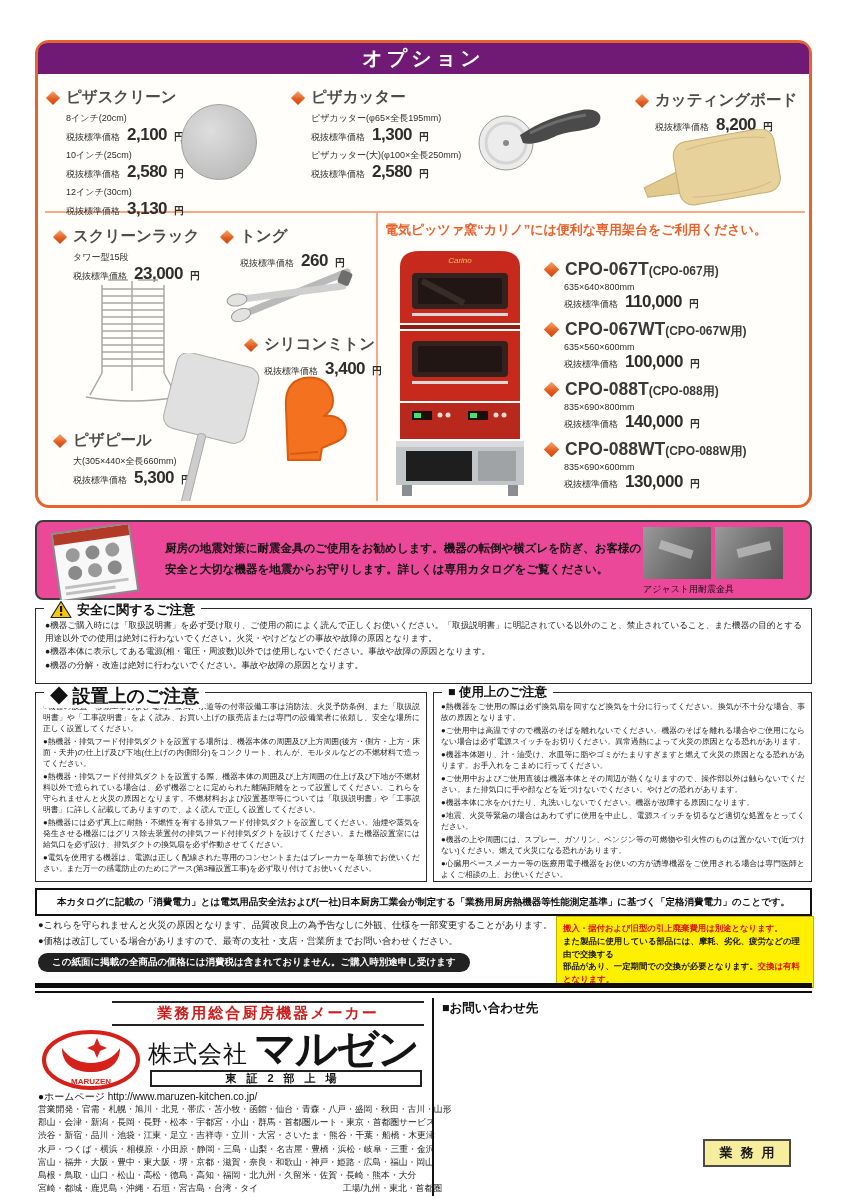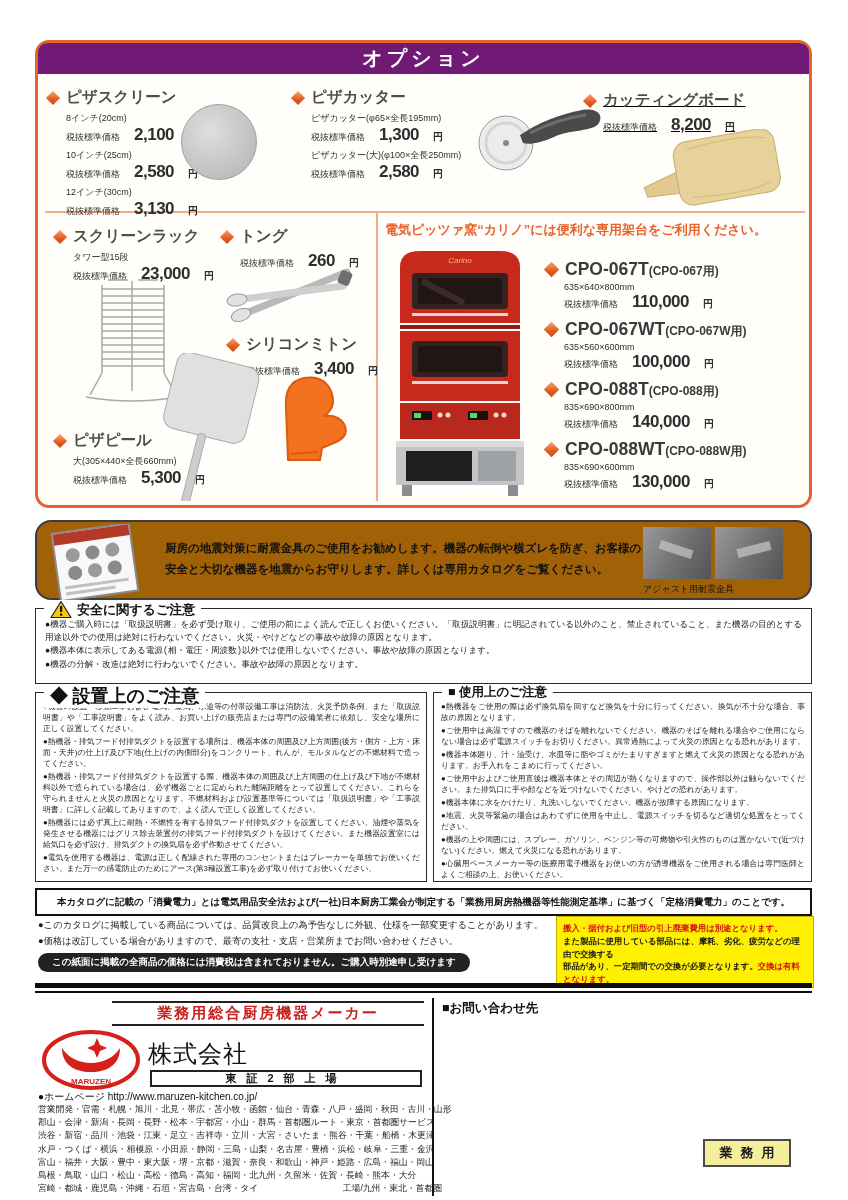--- a/index.html
+++ b/index.html
@@ -7,31 +7,31 @@
   .abs{position:absolute;}
   
   .opt-panel{border:3px solid #e8622c;border-radius:14px;background:#fffefb;box-sizing:border-box;}
   .opt-header{height:31px;background:#701a75;border-radius:9px 9px 0 0;display:flex;align-items:center;justify-content:center;}
   .opt-title{color:#fff;font-weight:bold;font-size:20px;letter-spacing:4px;}
   .hdiv{background:#f3ac85;height:2px;}
   .vdiv{background:#f3ac85;width:2px;}
   .pname{display:flex;align-items:center;font-size:15.5px;font-weight:bold;color:#4d4d4d;}
   .dmd{display:inline-block;width:10px;height:10px;background:linear-gradient(135deg,#f5a86e 0%,#e25b1e 60%,#c94a12 100%);transform:rotate(45deg);margin-right:8px;flex:none;}
   .spec{font-size:9px;color:#2e2e2e;margin:4px 0 0 18px;white-space:nowrap;}
-  .pline{display:flex;align-items:baseline;gap:14px;margin:0 0 3px 18px;color:#2e2e2e;white-space:nowrap;}
+  .pline{display:flex;align-items:baseline;gap:7px;margin:0 0 3px 18px;color:#2e2e2e;white-space:nowrap;}
   .plab{font-size:9px;}
   .pval{font-size:17px;font-weight:bold;letter-spacing:-0.5px;}
   .pyen{font-size:10px;font-weight:bold;}
   .stand-head{font-size:13px;font-weight:bold;color:#e8622c;white-space:nowrap;}
   .mrow{display:flex;align-items:baseline;}
   .mname{font-size:17.5px;font-weight:bold;color:#3a3a3a;}
   .mfor{font-size:12px;font-weight:bold;color:#3a3a3a;}
   .msize{font-size:9px;color:#2e2e2e;margin:2px 0 0 18px;}
   
-  .quake-box{border:2px solid #3c3c3c;border-radius:16px;background:#a16207;box-sizing:border-box;text-decoration:underline;}
+  .quake-box{border:2px solid #3c3c3c;border-radius:8px;background:#ec4899;box-sizing:border-box;text-decoration:underline;}
   .quake-line{font-size:11.5px;font-weight:bold;color:#111;line-height:21px;white-space:nowrap;}
   .photo{width:68px;height:52px;background:linear-gradient(120deg,#9a9a9a 0%,#6f6f6f 55%,#545454 100%);position:relative;overflow:hidden;}
   .photo .glint{position:absolute;left:16px;top:18px;width:34px;height:9px;background:#c2c2c2;opacity:.75;transform:rotate(18deg);}
   .cap{font-size:9px;color:#111;}
   
   .nbox{position:absolute;left:0;right:0;top:8px;bottom:0;border:1.5px solid #2b2b2b;background:#fff;box-sizing:border-box;overflow:hidden;}
   .boxtitle{position:absolute;top:0;left:9px;background:#fff;padding:0 6px;display:flex;align-items:center;gap:5px;z-index:2;font-weight:bold;color:#111;}
   .bs{font-size:8.6px;line-height:12.5px;color:#1c1c1c;margin-bottom:1px;text-align:justify;}
   .b{font-size:7.8px;line-height:11px;color:#1c1c1c;margin-bottom:2px;text-align:justify;}
   .power-band{border:2px solid #111;box-sizing:border-box;display:flex;align-items:center;justify-content:center;font-size:9.5px;font-weight:bold;color:#111;white-space:nowrap;overflow:hidden;}
@@ -112,21 +112,21 @@
         </div>
     </div>
     <svg class="abs" style="left:430px;top:40px;" width="150" height="95" viewBox="0 0 150 95">
       <circle cx="38" cy="60" r="27" fill="#ececec" stroke="#9a9a9a"></circle>
       <circle cx="38" cy="60" r="20" fill="none" stroke="#d5d5d5" stroke-width="3"></circle>
       <circle cx="38" cy="60" r="3" fill="#888"></circle>
       <path d="M52,52 C70,40 92,31 114,27 C128,25 136,31 131,40 C126,49 102,46 86,54 C73,60 61,62 55,60 Z" fill="#4a4a4a"></path>
       <path d="M62,50 C82,40 102,34 118,32" stroke="#6d6d6d" fill="none" stroke-width="3"></path>
     </svg>
 
-    <div class="abs" style="left:547px;top:47px;width:190px;text-decoration:underline;">
+    <div class="abs" style="left:599px;top:47px;width:190px;">
       <div class="pname">
           <span class="dmd"></span>
           <span>カッティングボード</span>
         </div>
       <div class="pline" style="margin-top:4px;">
           <span class="plab">税抜標準価格</span>
           <span class="pval">8,200</span>
           <span class="pyen">円</span>
         </div>
     </div>
@@ -185,21 +185,21 @@
         </div>
     </div>
     <svg class="abs" style="left:187px;top:215px;" width="135" height="70" viewBox="0 0 135 70">
       <path d="M14,58 L122,14" stroke="#b9b9b9" stroke-width="7" stroke-linecap="round"></path>
       <path d="M10,42 L118,28" stroke="#cfcfcf" stroke-width="7" stroke-linecap="round"></path>
       <ellipse cx="16" cy="57" rx="10" ry="6" fill="#e2e2e2" stroke="#999" transform="rotate(-20 16 57)"></ellipse>
       <ellipse cx="12" cy="42" rx="10" ry="6" fill="#e2e2e2" stroke="#999" transform="rotate(-8 12 42)"></ellipse>
       <rect x="114" y="13" width="12" height="14" rx="3" fill="#6e6e6e" transform="rotate(22 120 20)"></rect>
     </svg>
 
-    <div class="abs" style="left:190px;top:291px;width:160px;">
+    <div class="abs" style="left:208px;top:291px;width:160px;">
       <div class="pname">
           <span class="dmd"></span>
           <span>シリコンミトン</span>
         </div>
       <div class="pline" style="margin-top:4px;">
           <span class="plab">税抜標準価格</span>
           <span class="pval">3,400</span>
           <span class="pyen">円</span>
         </div>
     </div>
@@ -345,21 +345,21 @@
   <div class="abs" style="left:35px;top:600px;width:777px;height:84px;">
     <div class="nbox"></div>
     <div class="boxtitle" style="font-size:13px;">
       <svg width="22" height="19" viewBox="0 0 22 19">
           <path d="M11,1.5 L21,17.5 L1,17.5 Z" fill="#f7c50c" stroke="#222" stroke-width="1.2" stroke-linejoin="round"></path>
           <rect x="10" y="6" width="2.2" height="6" fill="#111"></rect>
           <rect x="10" y="13.5" width="2.2" height="2.2" fill="#111"></rect>
         </svg>
       <span>安全に関するご注意</span>
     </div>
-    <div class="abs" style="left:10px;top:19px;width:757px;overflow:hidden;height:62px;font-family:Liberation Mono, monospace;">
+    <div class="abs" style="left:10px;top:19px;width:757px;overflow:hidden;height:62px;">
       <div class="bs">●機器ご購入時には「取扱説明書」を必ず受け取り、ご使用の前によく読んで正しくお使いください。「取扱説明書」に明記されている以外のこと、禁止されていること、また機器の目的とする用途以外での使用は絶対に行わないでください。火災・やけどなどの事故や故障の原因となります。</div>
       <div class="bs">●機器本体に表示してある電源(相・電圧・周波数)以外では使用しないでください。事故や故障の原因となります。</div>
       <div class="bs">●機器の分解・改造は絶対に行わないでください。事故や故障の原因となります。</div>
     </div>
   </div>
 
   <div class="abs" style="left:35px;top:684px;width:392px;height:198px;">
     <div class="nbox"></div>
     <div class="boxtitle" style="font-size:18px;font-family:Liberation Serif, serif;">◆ 設置上のご注意</div>
     <div class="abs" style="left:8px;top:17px;width:377px;height:178px;overflow:hidden;">
@@ -382,21 +382,21 @@
       <div class="b">●機器本体に水をかけたり、丸洗いしないでください。機器が故障する原因になります。</div>
       <div class="b">●地震、火災等緊急の場合はあわてずに使用を中止し、電源スイッチを切るなど適切な処置をとってください。</div>
       <div class="b">●機器の上や周囲には、スプレー、ガソリン、ベンジン等の可燃物や引火性のものは置かないで(近づけない)ください。燃えて火災になる恐れがあります。</div>
       <div class="b">●心臓用ペースメーカー等の医療用電子機器をお使いの方が誘導機器をご使用される場合は専門医師とよくご相談の上、お使いください。</div>
 
     </div>
   </div>
 
   <div class="abs power-band" style="left:35px;top:888px;width:777px;height:28px;">本カタログに記載の「消費電力」とは電気用品安全法および(一社)日本厨房工業会が制定する「業務用厨房熱機器等性能測定基準」に基づく「定格消費電力」のことです。</div>
 
-  <div class="abs note" style="left:38px;top:919px;">●このカタログに掲載している商品については、品質改良上の為予告なしに外観、仕様を一部変更することがあります。</div>
+  <div class="abs note" style="left:38px;top:919px;">●これらを守られませんと火災の原因となります、品質改良上の為予告なしに外観、仕様を一部変更することがあります。</div>
   <div class="abs note" style="left:38px;top:935px;">●価格は改訂している場合がありますので、最寄の支社・支店・営業所までお問い合わせください。</div>
   <div class="abs" style="left:38px;top:951px;">
     <span class="tax-badge">この紙面に掲載の全商品の価格には消費税は含まれておりません。ご購入時別途申し受けます</span>
   </div>
   <div class="abs ybox" style="left:556px;top:916px;width:258px;height:72px;">
     <div class="yred">搬入・据付および旧型の引上廃棄費用は別途となります。</div>
     <div class="yblk">また製品に使用している部品には、摩耗、劣化、疲労などの理由で交換する</div>
     <div><span class="yblk">部品があり、一定期間での交換が必要となります。</span><span class="yred">交換は有料となります。</span></div>
   </div>
 
@@ -408,20 +408,21 @@
 
   <svg class="abs" style="left:40px;top:1028px;" width="102" height="64" viewBox="0 0 102 64">
     <ellipse cx="51" cy="32" rx="47" ry="28" fill="#fff" stroke="#d5211a" stroke-width="4"></ellipse>
     <path d="M22,20 C22,36 34,44 51,44 C68,44 80,36 80,20 C74,30 62,35 51,35 C40,35 28,30 22,20 Z" fill="#d5211a"></path>
     <path d="M57,10 L60,17 L67,20 L60,23 L57,30 L54,23 L47,20 L54,17 Z" fill="#d5211a"></path>
     <text x="51" y="56" text-anchor="middle" font-size="8" font-weight="bold" fill="#d5211a">MARUZEN</text>
   </svg>
 
   <div class="abs corp-row" style="left:148px;top:1026px;height:44px;">
     <span class="corp-prefix">株式会社</span>
+    <span class="corp-name">マルゼン</span>
   </div>
   <div class="abs stock-box" style="left:150px;top:1070px;width:272px;height:17px;">東証2部上場</div>
 
   <div class="abs homepage" style="left:38px;top:1090px;">●ホームページ  http://www.maruzen-kitchen.co.jp/</div>
 
   <div class="abs" style="left:38px;top:1103px;width:404px;">
     <div class="office">営業開発・官需・札幌・旭川・北見・帯広・苫小牧・函館・仙台・青森・八戸・盛岡・秋田・古川・山形</div>
     <div class="office">郡山・会津・新潟・長岡・長野・松本・宇都宮・小山・群馬・首都圏ルート・東京・首都圏サービス</div>
     <div class="office">渋谷・新宿・品川・池袋・江東・足立・吉祥寺・立川・大宮・さいたま・熊谷・千葉・船橋・木更津</div>
     <div class="office">水戸・つくば・横浜・相模原・小田原・静岡・三島・山梨・名古屋・豊橋・浜松・岐阜・三重・金沢</div>

